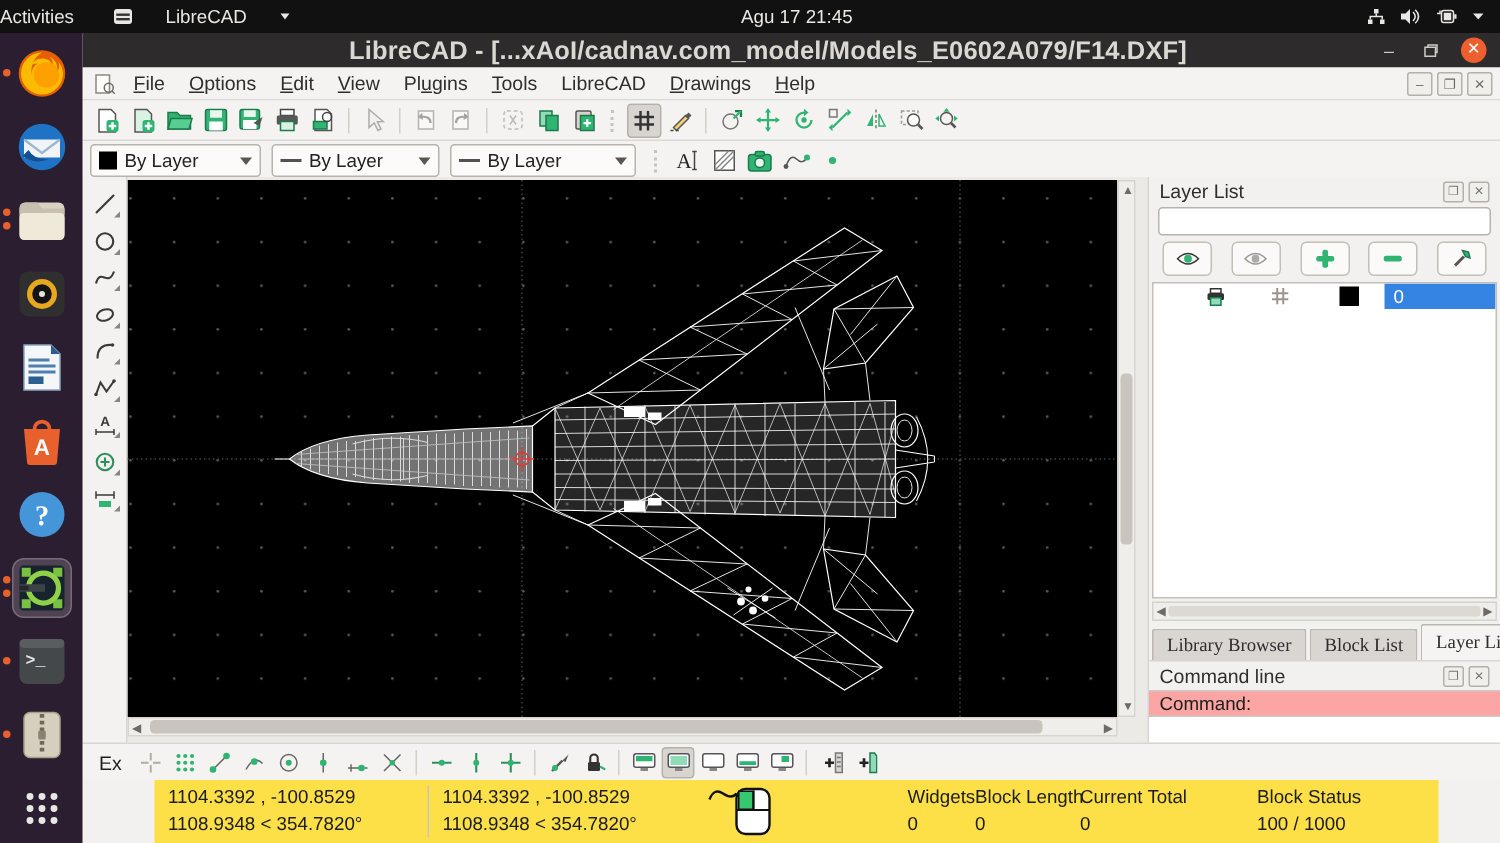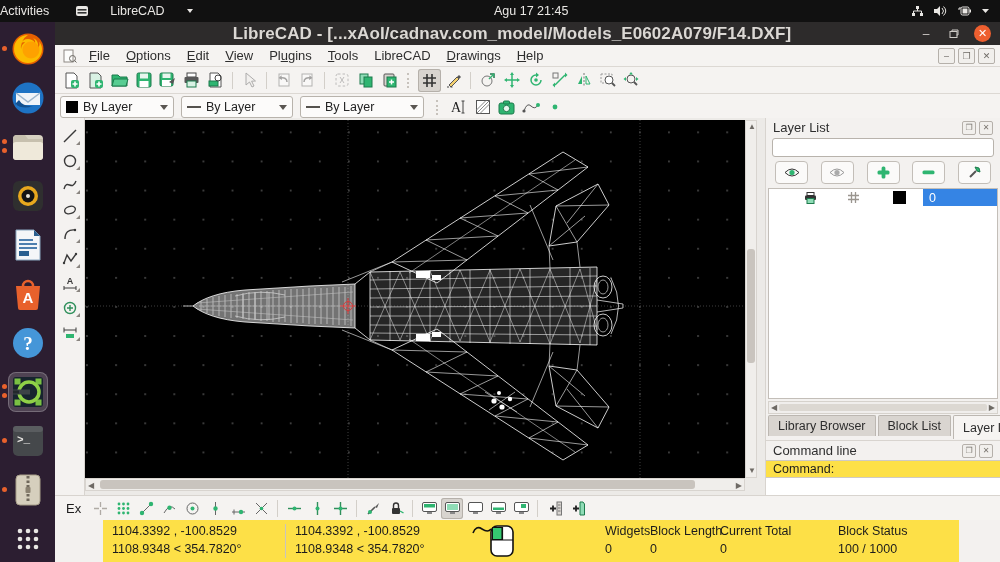--- a/index.html
+++ b/index.html
@@ -58,25 +58,25 @@
   .pminib{width:12px;height:12px;border:1px solid #b5b0aa;border-radius:2px;color:#7a756f;font-size:8px;display:flex;align-items:center;justify-content:center;background:#f1efec;}
   .filter-input{height:17px;margin:1px 6px 3px;border:1px solid #b8b3ac;border-radius:3px;background:#fff;flex:none;}
   .lbtnrow{display:flex;justify-content:space-between;padding:1px 9px 4px;flex:none;}
   .lbtn{width:31px;height:21px;border:1px solid #c3beb8;border-radius:4px;background:#fbfaf9;display:flex;align-items:center;justify-content:center;}
   .layerbox{flex:1;margin:0 2px;background:#fff;border:1px solid #c3beb8;overflow:hidden;}
   .layerrow{height:17px;display:flex;align-items:center;font-size:12.5px;}
   .lc{display:flex;align-items:center;justify-content:center;flex:none;align-self:stretch;}
   .lname{flex:1;align-self:stretch;background:#3584e4;color:#fff;display:flex;align-items:center;padding-left:6px;}
   .dockhsb{height:13px;margin:2px 2px 0;background:#f0eeec;border:1px solid #d6d2cc;display:flex;align-items:center;padding:0 2px;gap:2px;flex:none;box-sizing:border-box;font-size:8px;color:#6e6a65;}
   .dockhsb .thumb{flex:1;height:7px;background:#dcd8d2;border-radius:2px;}
-  .tabsrow{display:flex;height:25px;padding:1px 2px 0;gap:2px;flex:none;}
+  .tabsrow{display:flex;align-items:flex-end;height:25px;padding:1px 2px 0;gap:2px;flex:none;font-family:Liberation Serif, serif;}
   .tab{height:20px;display:flex;align-items:center;padding:0 9px;font-size:12.5px;color:#2e2e2e;background:#d9d5d0;border:1px solid #bcb7b1;border-bottom:none;border-radius:2px 2px 0 0;white-space:nowrap;}
   .tab.active{background:#f6f4f2;height:23px;}
   .cmdhist{margin:2px;flex:1;background:#fff;border:1px solid #bcb7b1;font-size:12.5px;line-height:16px;padding:3px 5px;color:#1d1d1d;white-space:pre-wrap;word-break:break-all;overflow:hidden;}
-  .cmdprompt{height:16px;background:#fde047;border-top:1px solid #cfcac4;border-bottom:1px solid #cfcac4;font-size:12.5px;color:#1d1d1d;display:flex;align-items:center;padding:0 7px;flex:none;}
+  .cmdprompt{height:16px;background:#fca5a5;border-top:1px solid #cfcac4;border-bottom:1px solid #cfcac4;font-size:12.5px;color:#1d1d1d;display:flex;align-items:center;padding:0 7px;flex:none;}
   .cmdinput{height:17px;background:#fff;flex:none;}
   
   .snapbar{position:absolute;left:0;top:473px;width:945px;height:25px;background:#f5f3f1;border-top:1px solid #d8d4cf;display:flex;align-items:center;padding-left:11px;gap:1px;box-sizing:border-box;}
   .snapbar .ex{font-size:13px;color:#1d1d1d;margin-right:7px;}
   .sbtn{width:22px;height:21px;border-radius:3px;display:flex;align-items:center;justify-content:center;flex:none;}
   .sbtn.pressed{background:#d8d4cf;box-shadow:0 0 0 1px #b5b0aa inset;}
   .statusbar{position:absolute;left:0;top:498px;width:856px;height:42px;background:#fde047;font-size:12.5px;color:#1c1c1c;margin-left:48px;}
   .coords{position:absolute;top:3px;display:flex;flex-direction:column;gap:2px;line-height:16px;}
   .vline{position:absolute;top:4px;width:1px;height:34px;background:#c9c4be;}
   .sfield{position:absolute;top:3px;display:flex;flex-direction:column;gap:2px;line-height:16px;}

